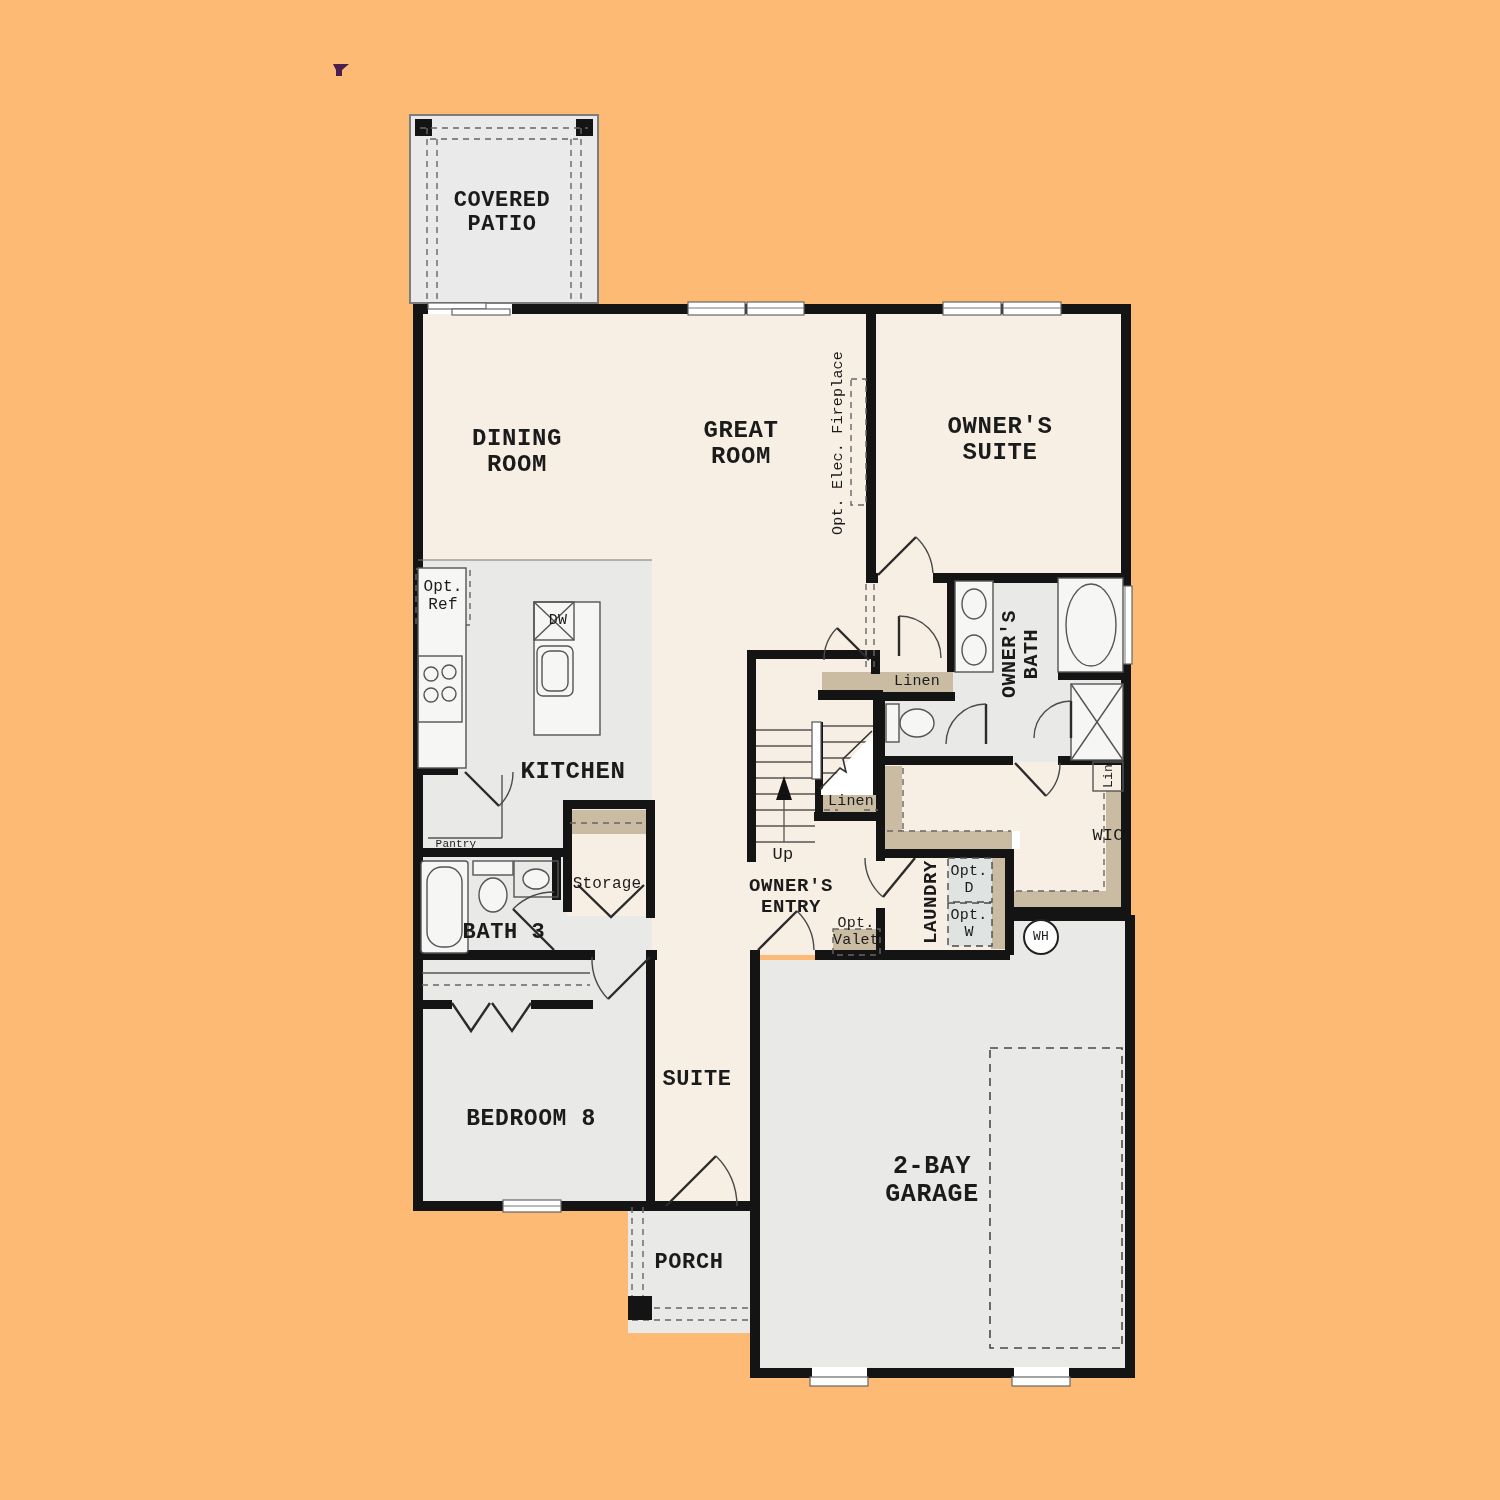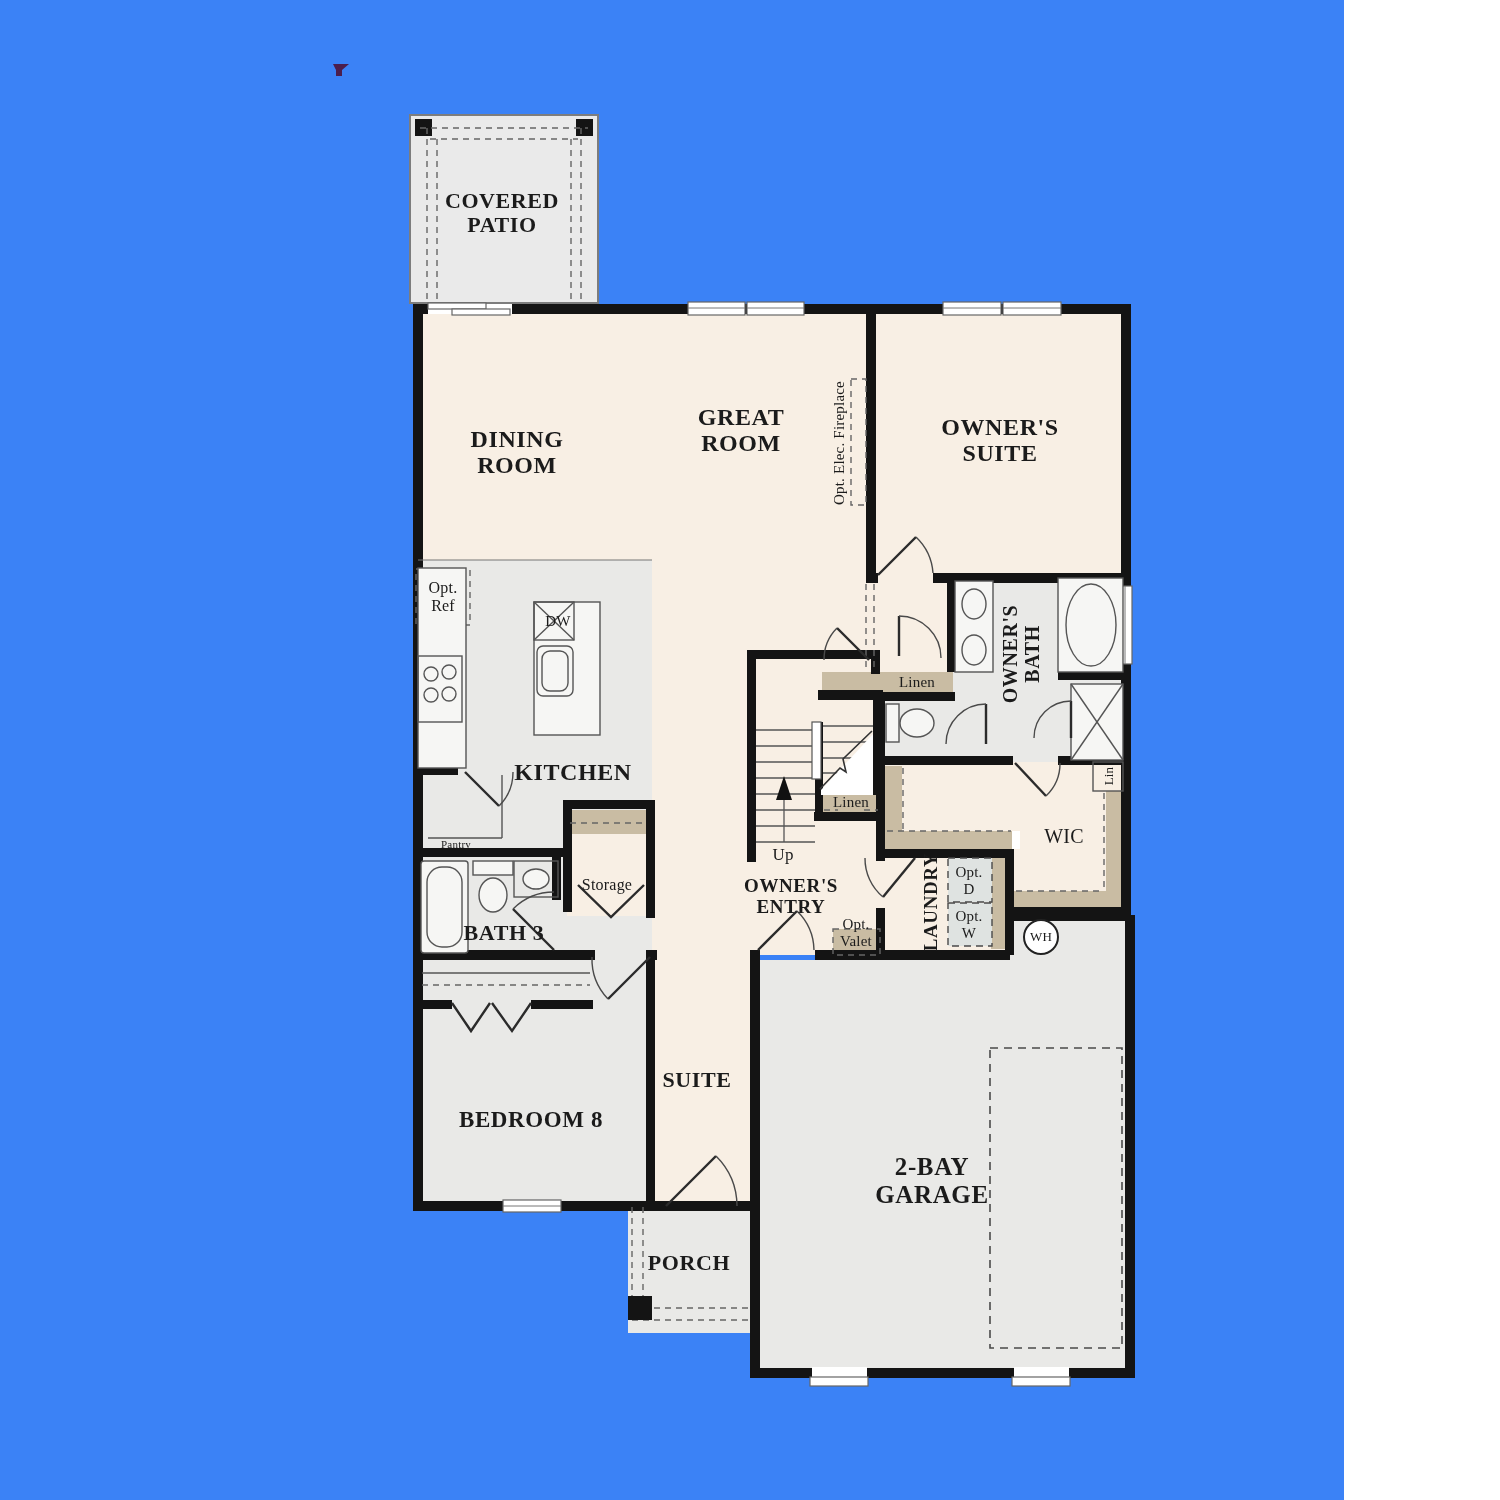--- a/index.html
+++ b/index.html
@@ -7,22 +7,22 @@
     --floor_gray:#e9e9e7;
     --patio_gray:#eaeaea;
     --shelf_tan:#c9bca3;
     --wall:#141414;
     --line:#4a4a4a;
     --opt_box:#dfe3e1;
     --accent:#4b1e4d;
     --fixture:#f6f6f4;
   }
   html,body{margin:0;padding:0;background:#ffffff;}
-  .canvas{position:relative;width:1344px;height:1500px;background:#3b82f6;overflow:hidden;
-          font-family:Liberation Serif, serif;}
+  .canvas{position:relative;width:1500px;height:1500px;background:#fdba74;overflow:hidden;
+          font-family:Liberation Mono, monospace;}
   .plan-svg{position:absolute;left:0;top:0;}
   .floor-cream{fill:var(--floor_cream);}
   .floor-gray{fill:var(--floor_gray);}
   .patio{fill:var(--patio_gray);stroke:#7d7d7d;stroke-width:2;}
   .tan{fill:var(--shelf_tan);}
   .wall{fill:var(--wall);}
   .thin{fill:none;stroke:#555;stroke-width:1.4;}
   .thinner{fill:none;stroke:#777;stroke-width:1;}
   .fix{fill:var(--fixture);stroke:#555;stroke-width:1.4;}
   .win{fill:#ffffff;stroke:#666;stroke-width:1.2;}
@@ -297,21 +297,21 @@
 
   <polygon points="333,64 349,64 342,70 342,76 336,76 336,70" fill="#4b1e4d"></polygon>
   <line class="thinner" x1="418" y1="560" x2="652" y2="560"></line>
 </svg>
 
 <div>
   <div class="lbl" style="left:502px;top:213px;font-size:22px">COVERED
 PATIO</div>
   <div class="lbl" style="left:517px;top:452px;font-size:24px">DINING
 ROOM</div>
-  <div class="lbl" style="left:741px;top:430px;font-size:24px">GREAT
+  <div class="lbl" style="left:741px;top:444px;font-size:24px">GREAT
 ROOM</div>
   <div class="lbl sm rot" style="left:839px;top:443px;font-size:15px">Opt. Elec. Fireplace</div>
   <div class="lbl" style="left:1000px;top:440px;font-size:24px">OWNER'S
 SUITE</div>
   <div class="lbl sm" style="left:443px;top:597px;font-size:16px">Opt.
 Ref</div>
   <div class="lbl sm" style="left:558px;top:621px;font-size:15px">DW</div>
   <div class="lbl" style="left:573px;top:772px;font-size:24px">KITCHEN</div>
   <div class="lbl sm" style="left:456px;top:844px;font-size:11px">Pantry</div>
   <div class="lbl sm" style="left:607px;top:885px;font-size:16px">Storage</div>
@@ -322,21 +322,21 @@
   <div class="lbl" style="left:932px;top:1180px;font-size:25px">2-BAY
 GARAGE</div>
   <div class="lbl" style="left:791px;top:897px;font-size:19px">OWNER'S
 ENTRY</div>
   <div class="lbl sm" style="left:783px;top:855px;font-size:17px">Up</div>
   <div class="lbl sm" style="left:917px;top:682px;font-size:15px">Linen</div>
   <div class="lbl sm" style="left:851px;top:802px;font-size:15px">Linen</div>
   <div class="lbl rot" style="left:1021px;top:654px;font-size:20px">OWNER'S
 BATH</div>
   <div class="lbl sm rot" style="left:1109px;top:776px;font-size:13px">Lin</div>
-  <div class="lbl sm" style="left:1064px;top:836px;font-size:20px">WIC</div>
+  <div class="lbl sm" style="left:1108px;top:836px;font-size:17px">WIC</div>
   <div class="lbl rot" style="left:931px;top:902px;font-size:19px">LAUNDRY</div>
   <div class="lbl sm" style="left:969px;top:880px;font-size:15px">Opt.
 D</div>
   <div class="lbl sm" style="left:969px;top:924px;font-size:15px">Opt.
 W</div>
   <div class="lbl sm" style="left:856px;top:932px;font-size:15px">Opt.
 Valet</div>
   <div class="lbl sm" style="left:1041px;top:937px;font-size:13px">WH</div>
 </div>
 

